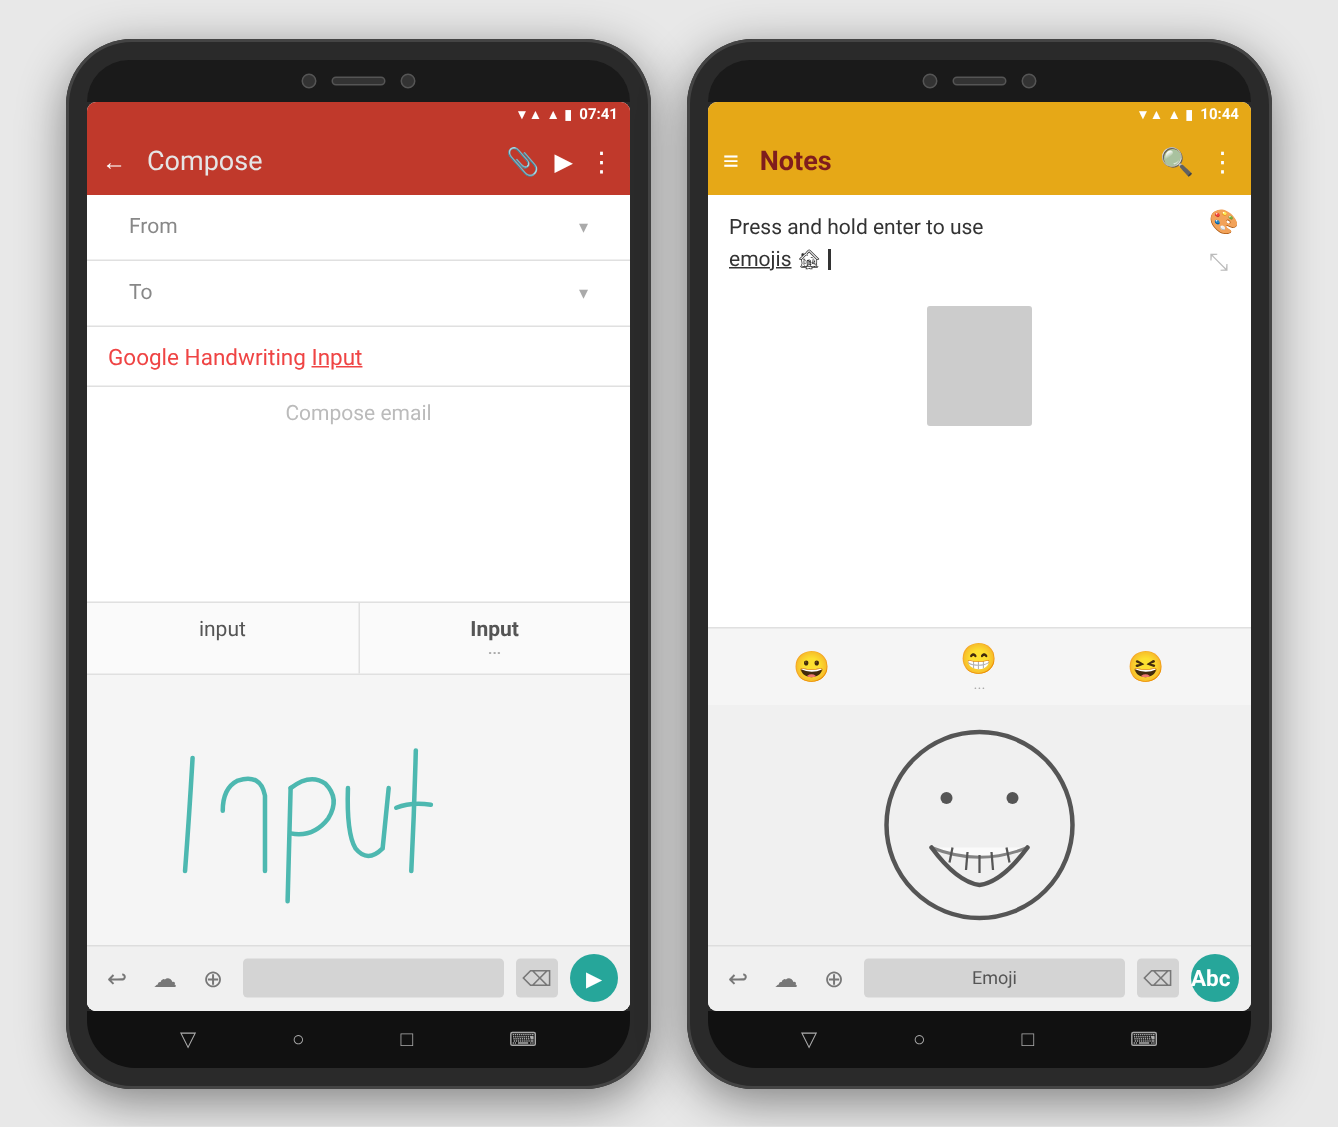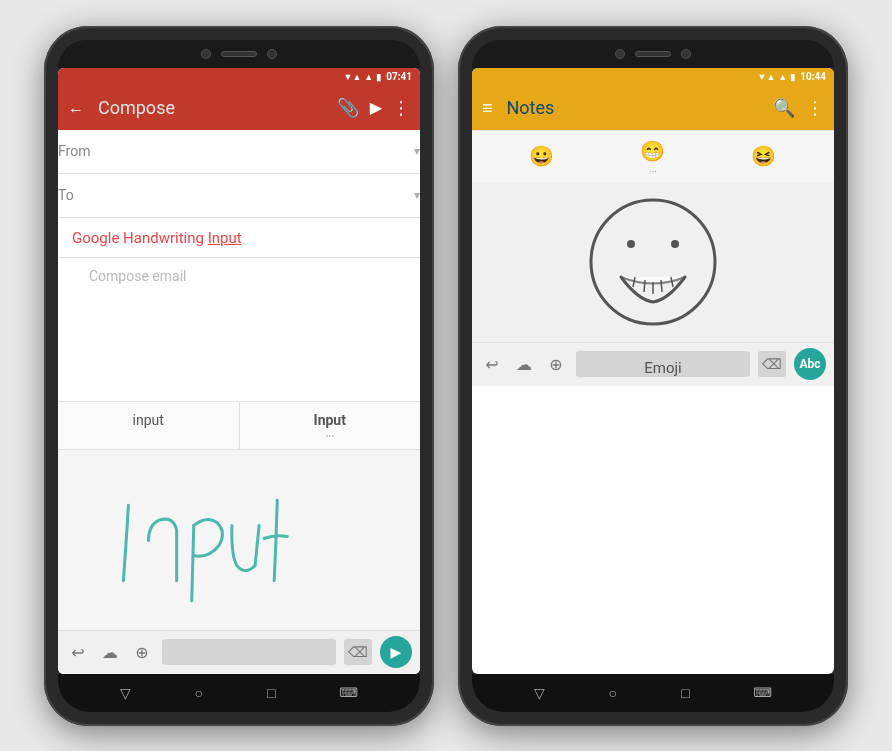--- a/index.html
+++ b/index.html
@@ -135,21 +135,21 @@
       flex: 1;
       display: flex;
       flex-direction: column;
       background: #fff;
       overflow: hidden;
     }
 
     .gmail-field {
       display: flex;
       align-items: center;
-      padding: 12px 0;
+      padding: 12px 28px;
       border-bottom: 1px solid #e0e0e0;
       min-height: 44px;
       justify-content: space-between;
     }
     .gmail-field-label {
       color: #888;
       font-size: 14px;
       flex: 1;
     }
     .gmail-field-chevron {
@@ -163,24 +163,25 @@
     }
     .gmail-subject-text {
       font-size: 15px;
       color: #ef4444;
     }
     .gmail-subject-underline {
       text-decoration: underline;
     }
 
     .gmail-compose-placeholder {
-      padding: 10px 31px;
+      padding: 10px 14px;
       color: #bbb;
       font-size: 14px;
       flex: 1;
+      text-align: center;
     }
 
     
     .hw-suggestions {
       display: flex;
       border-top: 1px solid #e0e0e0;
       border-bottom: 1px solid #e0e0e0;
       background: #fafafa;
       flex-shrink: 0;
     }
@@ -264,23 +265,23 @@
     .notes-toolbar {
       background: #e6a817;
       display: flex;
       align-items: center;
       padding: 0 10px;
       height: 44px;
       flex-shrink: 0;
       gap: 10px;
     }
     .notes-toolbar-title {
-      color: #0c4a6e;
+      color: #7f1d1d;
       font-size: 18px;
-      font-weight: 400;
+      font-weight: 700;
       flex: 1;
       margin-left: 4px;
     }
     .notes-toolbar-icon {
       color: #fff;
       font-size: 18px;
     }
 
     .notes-content {
       flex: 1;
@@ -371,35 +372,34 @@
       border-top: 1px solid #ddd;
       flex-shrink: 0;
       height: 44px;
     }
     .notes-kb-spacer {
       flex: 1;
       height: 26px;
       background: #d4d4d4;
       border-radius: 3px;
       display: flex;
-      align-items: flex-end;
+      align-items: center;
       justify-content: center;
-      font-size: 15px;
+      font-size: 12px;
       color: #555;
     }
     .abc-btn {
       background: #26a69a;
       color: #fff;
       border-radius: 50%;
       width: 32px;
       height: 32px;
       display: flex;
       align-items: center;
-      justify-content: center;
-      font-size: 12px;
+      font-size: 15px;
       font-weight: bold;
     }
   </style>
 </head>
 <body>
 
 <div class="phones-container">
 
   <div class="phone">
     <div class="phone-top-bar">
@@ -514,20 +514,35 @@
         </div>
       </div>
 
       <div class="notes-toolbar">
         <span class="notes-toolbar-icon">≡</span>
         <span class="notes-toolbar-title">Notes</span>
         <span class="notes-toolbar-icon">🔍</span>
         <span class="notes-toolbar-icon">⋮</span>
       </div>
 
+      <div class="notes-content">
+        <div class="notes-text">Press and hold enter to use</div>
+        <div class="notes-text">
+          <span class="notes-text-underline">emojis</span>
+          <span class="notes-emoji-inline"> 🏚</span>
+          <span class="notes-cursor"></span>
+        </div>
+
+        <div class="notes-corner-icons">
+          <span class="notes-icon-btn">🎨</span>
+          <span class="notes-icon-btn">⤡</span>
+        </div>
+
+        <div class="notes-image-placeholder"></div>
+      </div>
 
       <div class="emoji-row">
         <div>
           <div class="emoji-item">😀</div>
         </div>
         <div>
           <div class="emoji-item">😁</div>
           <span class="emoji-dots">...</span>
         </div>
         <div>

